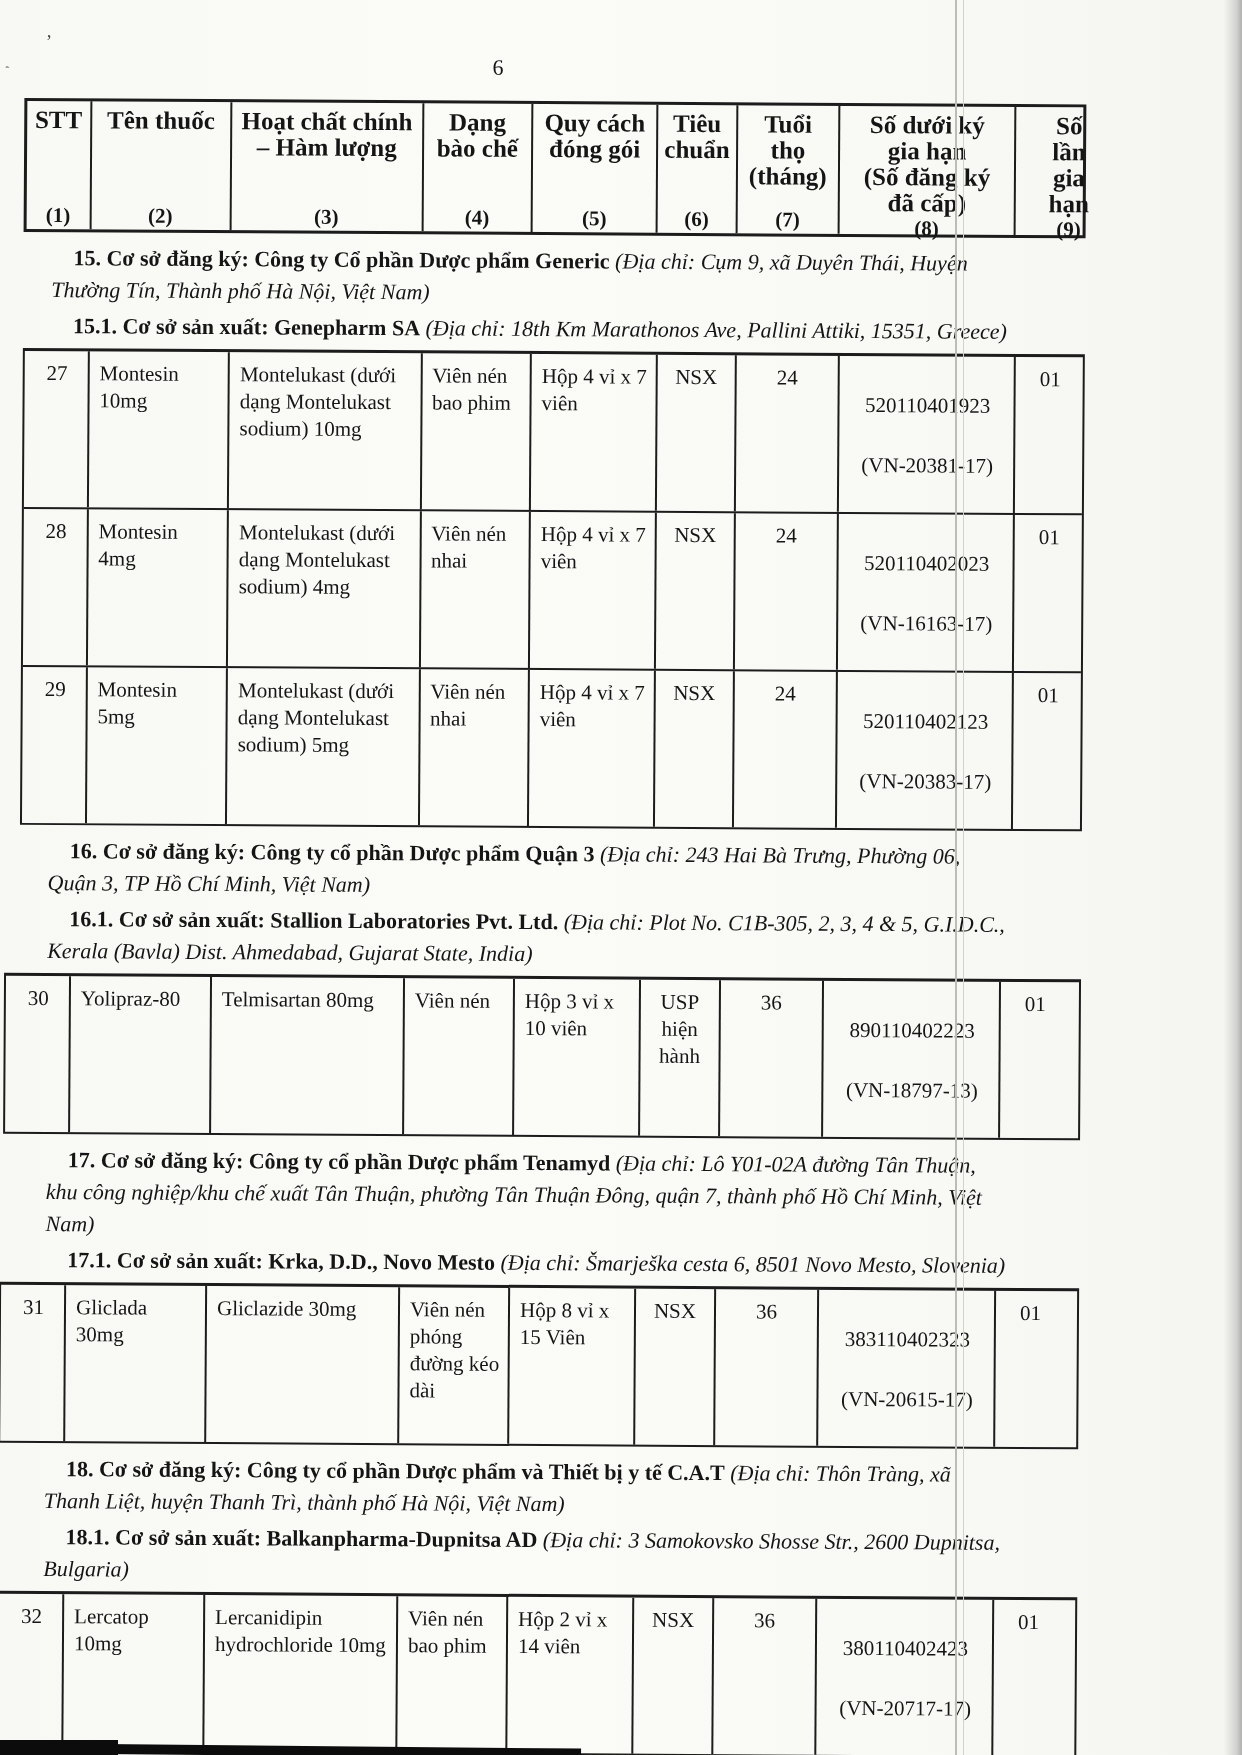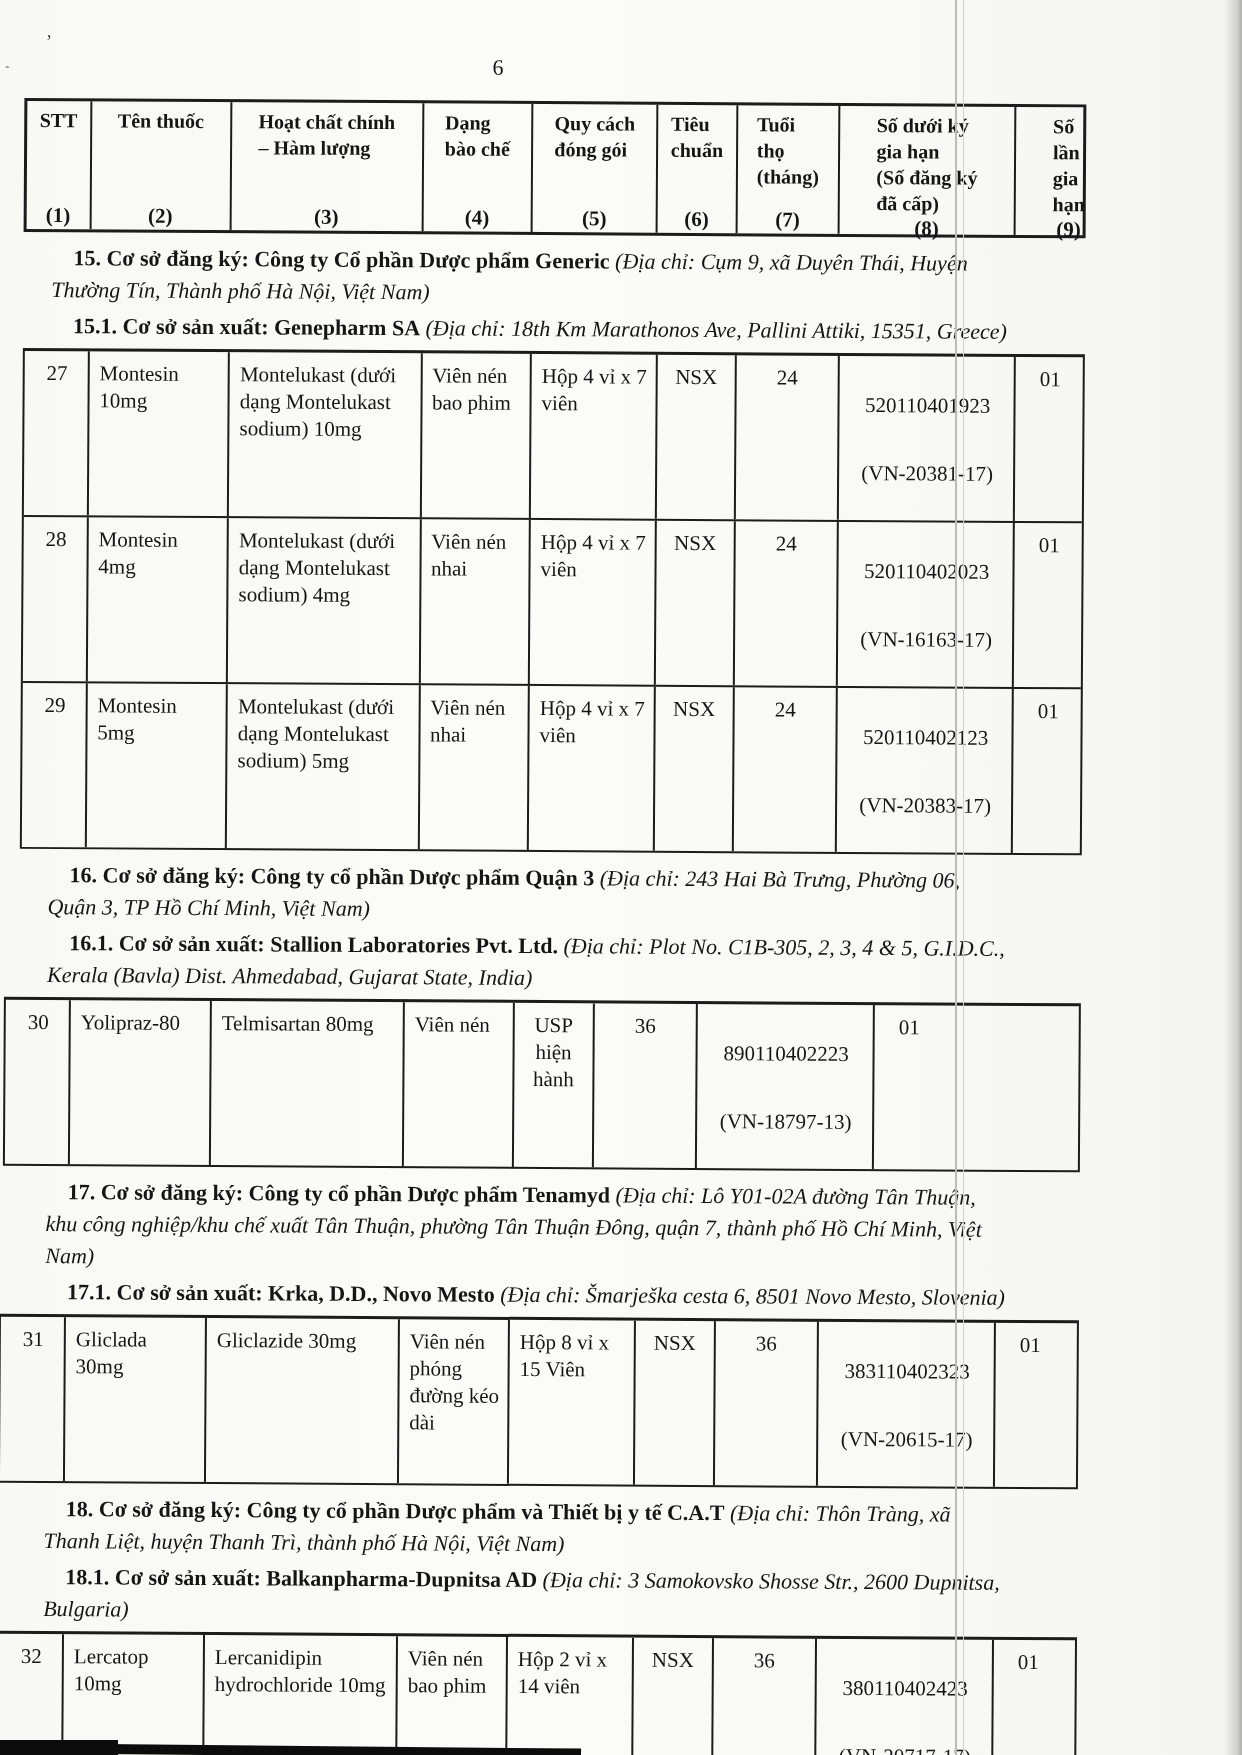--- a/index.html
+++ b/index.html
@@ -26,40 +26,40 @@
   .speck1{position:absolute;left:46px;top:32px;font-size:18px;color:#444;}
   .speck2{position:absolute;left:8px;top:62px;font-size:16px;color:#555;transform:rotate(-40deg);}
   
   .content{position:absolute;left:25px;top:0;width:1062px;transform:rotate(0.35deg);transform-origin:18px 0;}
   .page-number{margin:52px 0 20px 0;text-align:left;padding-left:468px;font-size:22px;}
   
   .htable{display:flex;border:3px solid #1c1c1c;border-bottom:3px solid #1c1c1c;background:transparent;}
   .hcell{box-sizing:border-box;border-right:2px solid #1c1c1c;display:flex;flex-direction:column;
     justify-content:space-between;align-items:center;height:128px;padding:6px 2px 2px;}
   .hcell:last-child{border-right:none;padding-left:41px;}
-  .hlabel{font-weight:700;font-size:20px;line-height:26px;text-align:left;white-space:pre-line;}
+  .hlabel{font-weight:700;font-size:25px;line-height:26px;text-align:center;white-space:pre-line;}
   .hnum{font-weight:700;font-size:21px;line-height:24px;text-align:center;}
   
   .dtable{border:2px solid #1c1c1c;border-top-width:3px;margin-top:6px;}
   .drow{display:flex;}
   .drow + .drow{border-top:2px solid #1c1c1c;}
   .cell{box-sizing:border-box;border-right:2px solid #1c1c1c;padding:9px 8px 6px 10px;
     font-size:21px;line-height:27px;white-space:pre-line;}
   .cell:last-child{border-right:none;}
   .ctr{text-align:center;padding-left:4px;padding-right:4px;}
   .c1{width:65px;text-align:center;}
   .c2{width:141px;}
   .c3{width:193px;}
   .c4{width:110px;}
   .c5{width:126px;}
   .c6{width:80px;}
   .c7{width:103px;}
   .c8{width:177px;text-align:center;}
   .c9{width:67px;text-align:center;}
-  .reg2{margin-top:14px;}
+  .reg2{margin-top:6px;}
   .h118{min-height:118px;} .h122{min-height:122px;} .h95{min-height:95px;}
   .h130{min-height:130px;} .h108{min-height:108px;}
   
   .sect{margin:10px 70px 4px 28px;text-indent:22px;font-size:22px;line-height:32px;}
   .sect .b{font-weight:700;}
   .sect .i{font-style:italic;}
   .sub{margin-top:2px;margin-bottom:2px;}
   .shift1{margin-left:-15px;}
   .shift2{margin-left:-18px;}
 </style>
@@ -173,20 +173,21 @@
 
     <p class="sect"><span class="b">16. Cơ sở đăng ký: Công ty cổ phần Dược phẩm Quận 3</span> <span class="i">(Địa chỉ: 243 Hai Bà Trưng, Phường 06, Quận 3, TP Hồ Chí Minh, Việt Nam)</span></p>
     <p class="sect sub"><span class="b">16.1. Cơ sở sản xuất: Stallion Laboratories Pvt. Ltd.</span> <span class="i">(Địa chỉ: Plot No. C1B-305, 2, 3, 4 &amp; 5, G.I.D.C., Kerala (Bavla) Dist. Ahmedabad, Gujarat State, India)</span></p>
 
     <div class="dtable shift1">
       <div class="drow h95">
         <div class="cell c1">30</div>
         <div class="cell c2">Yolipraz-80</div>
         <div class="cell c3">Telmisartan 80mg</div>
         <div class="cell c4">Viên nén</div>
+        <div class="cell c5">Hộp 3 vỉ x 10 viên</div>
         <div class="cell c6 ctr">USP hiện hành</div>
         <div class="cell c7 ctr">36</div>
         <div class="cell c8">
           <div>890110402223</div>
           <div class="reg2">(VN-18797-13)</div>
         </div>
         <div class="cell c9">01</div>
       </div>
     </div>
 

